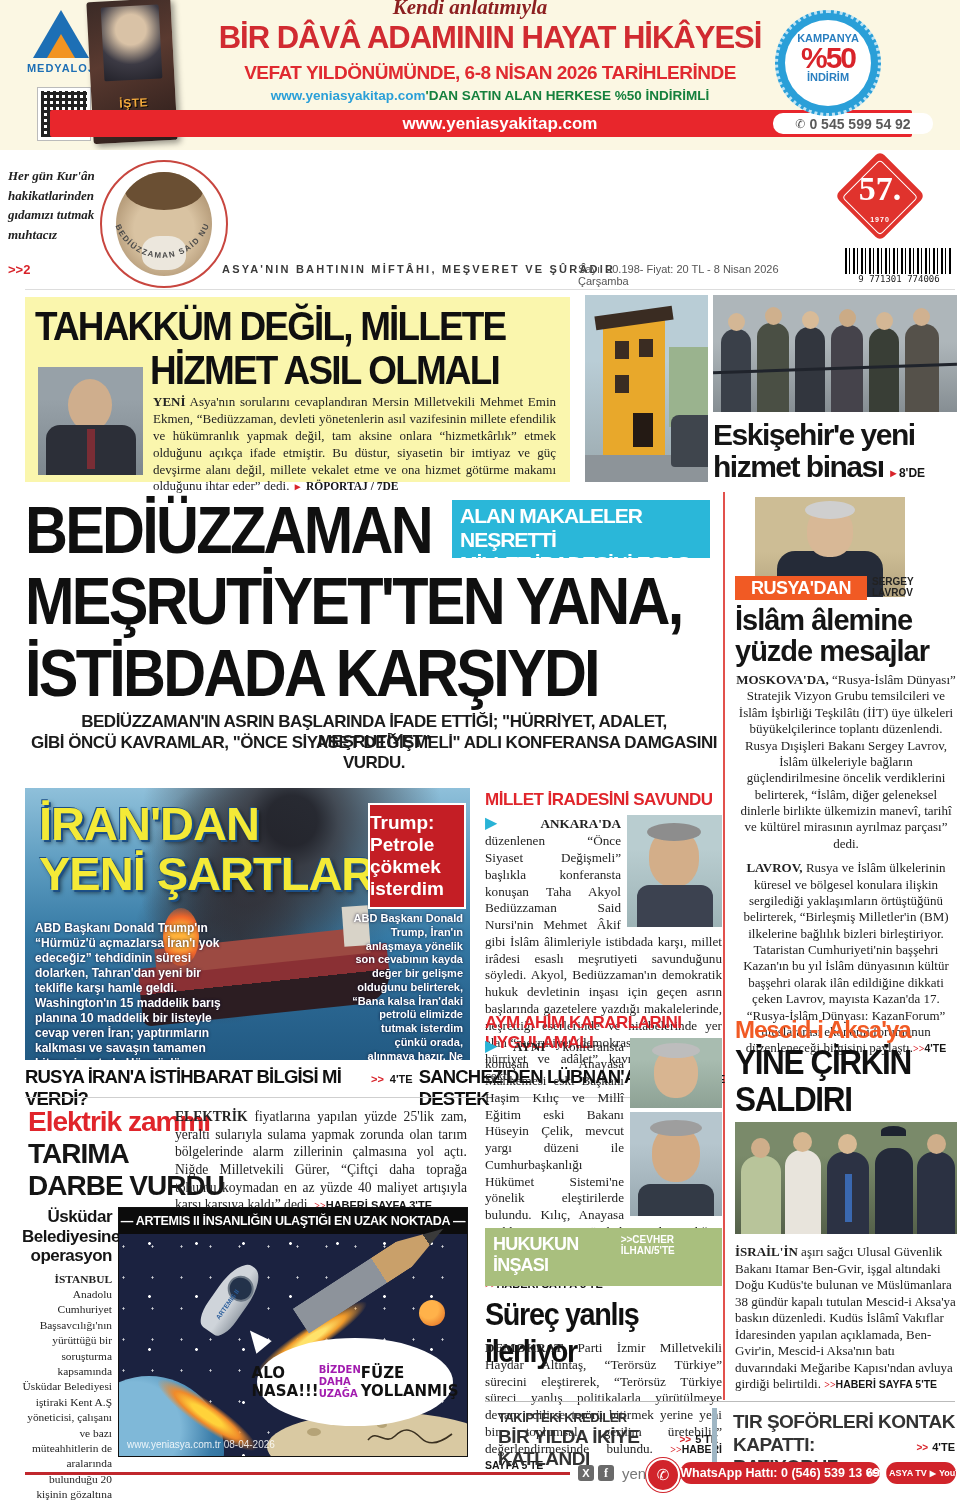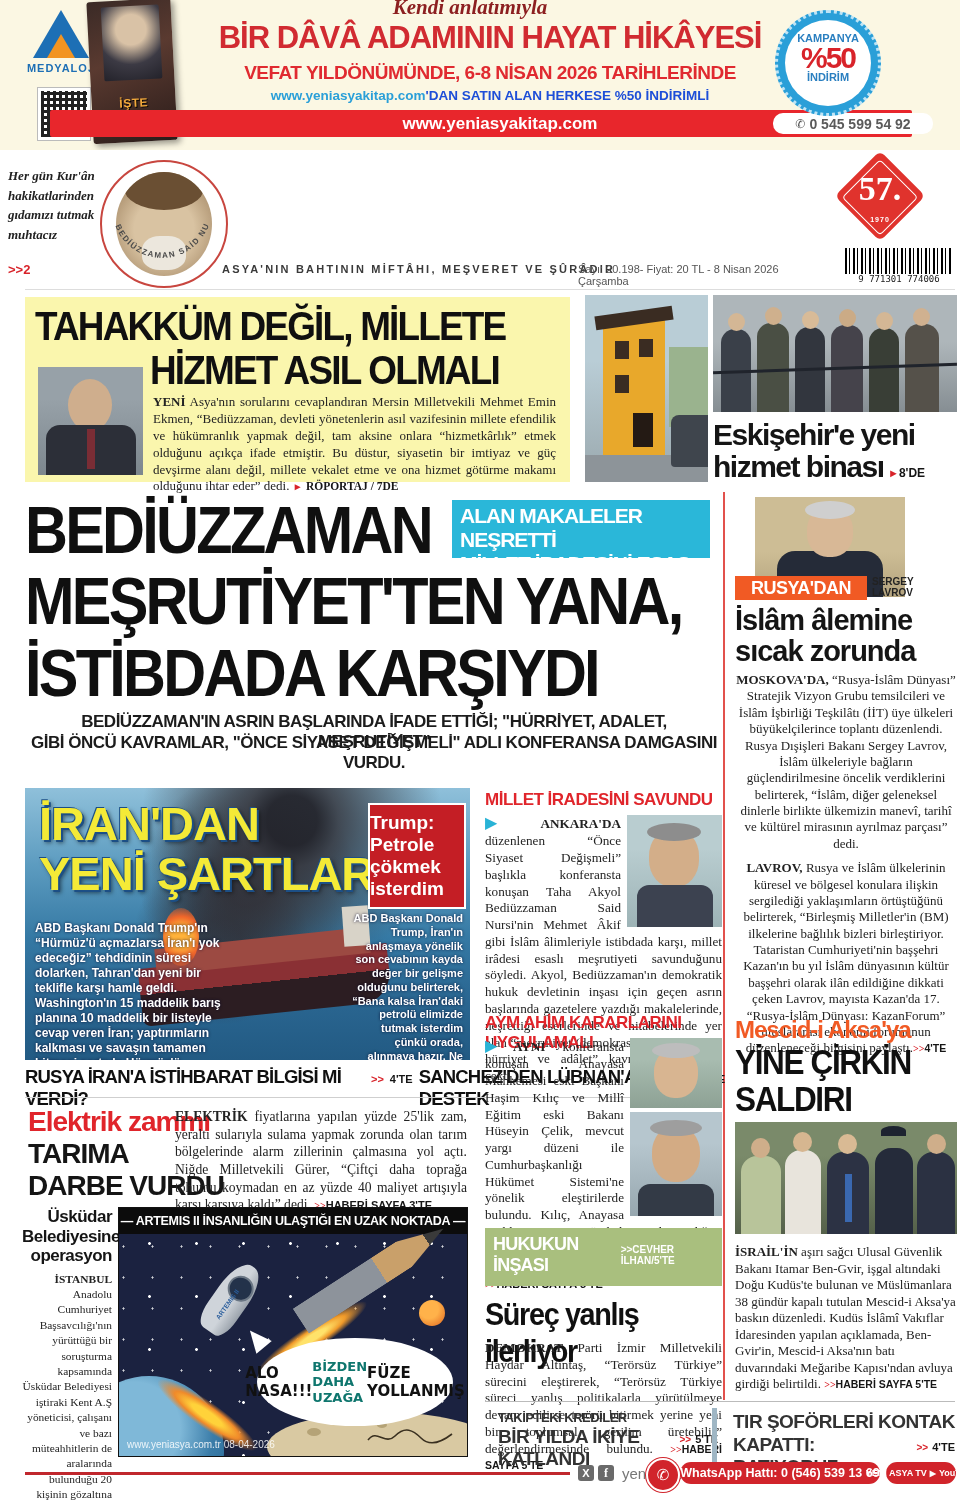--- a/index.html
+++ b/index.html
@@ -39,21 +39,21 @@
 
     <div class="abs" style="left:90px;top:0;width:84px;height:142px;transform:rotate(-3deg);background:linear-gradient(160deg,#3a2a26 0%,#5a3a30 40%,#2a1c1a 100%);border-radius:3px;box-shadow:3px 3px 6px rgba(0,0,0,.4)">
       <div class="abs" style="left:14px;top:6px;width:58px;height:74px;background:radial-gradient(circle at 50% 32%,#d9c2a6 0 26%,#3c3a44 60%,#23222a 100%);border-radius:2px"></div>
       <div class="abs" style="left:4px;top:96px;width:76px;text-align:center;font-size:12px;font-weight:bold;color:#f2a93b;letter-spacing:.5px;text-shadow:1px 1px 0 #000">İŞTE HAYATIM</div>
     </div>
 
     <div class="abs serif" style="left:250px;top:-5px;width:440px;text-align:center;font-size:21px;font-style:italic;font-weight:bold;color:#8c1f20">Kendi anlatımıyla</div>
     <div class="abs cond" style="left:200px;top:20px;width:580px;text-align:center;font-size:31px;color:#d12b31">BİR DÂVÂ ADAMININ HAYAT HİKÂYESİ</div>
     <div class="abs cond" style="left:220px;top:62px;width:540px;text-align:center;font-size:19px;color:#e02a30;letter-spacing:-.5px">VEFAT YILDÖNÜMÜNDE, 6-8 NİSAN 2026 TARİHLERİNDE</div>
     <div class="abs" style="left:220px;top:88px;width:540px;text-align:center;font-size:13.5px;font-weight:bold">
-      <span style="color:#2a9fd8">www.yeniasyakitap.com</span><span style="color:#1d4ed8">'DAN SATIN ALAN HERKESE %50 İNDİRİMLİ</span>
+      <span style="color:#2a9fd8">www.yeniasyakitap.com</span><span style="color:#15803d">'DAN SATIN ALAN HERKESE %50 İNDİRİMLİ</span>
     </div>
 
     <div class="abs" style="left:50px;top:110px;width:862px;height:27px;background:#e8262c;border-radius:2px">
       <div class="abs" style="left:300px;top:4px;width:300px;text-align:center;font-size:17px;font-weight:bold;color:#fff">www.yeniasyakitap.com</div>
       <div class="abs" style="left:723px;top:3px;width:160px;height:21px;background:#fff;border-radius:10px;display:flex;align-items:center;justify-content:center;gap:4px">
         <span style="font-size:12px;color:#555">✆</span>
         <span style="font-size:14px;font-weight:bold;color:#5a5a5a">0 545 599 54 92</span>
       </div>
     </div>
 
@@ -163,21 +163,21 @@
     <div style="position:absolute;left:50px;top:4px;width:50px;height:18px;border-radius:50%;background:#cfcfcf"></div>
   </div>
   <div class="abs" style="left:735px;top:576px;width:132px;height:24px;background:#f15a24;display:flex;align-items:center;justify-content:center">
     <span style="font-size:18px;font-weight:bold;color:#fff;letter-spacing:-.5px">RUSYA'DAN</span>
   </div>
   <div class="abs" style="left:872px;top:576px;width:60px;line-height:1.1">
     <div style="font-size:10px;font-weight:bold;color:#222">SERGEY</div>
     <div style="font-size:10px;font-weight:bold;color:#222">LAVROV</div>
   </div>
   <div class="abs cond" style="left:735px;top:604px;width:222px;font-size:29px;letter-spacing:-1px;color:#151515">İslâm âlemine</div>
-  <div class="abs cond" style="left:735px;top:635px;width:222px;font-size:29px;letter-spacing:-1px;color:#151515">sıcak zorunda</div>
+  <div class="abs cond" style="left:735px;top:635px;width:222px;font-size:29px;letter-spacing:-1px;color:#151515">yüzde mesajlar</div>
   <div class="abs para" style="left:735px;top:672px;width:222px;font-size:13px;line-height:1.26;text-align:center">
     <p style="margin:0 0 8px 0"><span class="lead">MOSKOVA'DA,</span><span> “Rusya-İslâm Dünyası” Stratejik Vizyon Grubu temsilcileri ve İslâm İşbirliği Teşkilâtı (İİT) üye ülkeleri büyükelçilerince toplantı düzenlendi. Rusya Dışişleri Bakanı Sergey Lavrov, İslâm ülkeleriyle bağların güçlendirilmesine öncelik verdiklerini belirterek, “İslâm, diğer geleneksel dinlerle birlikte ülkemizin manevî, tarihî ve kültürel mirasının ayrılmaz parçası” dedi.</span></p>
     <p style="margin:0"><span class="lead">LAVROV,</span><span> Rusya ve İslâm ülkelerinin küresel ve bölgesel konulara ilişkin sergilediği yaklaşımların örtüştüğünü belirterek, “Birleşmiş Milletler'in (BM) ilkelerine bağlılık bizleri birleştiriyor. Tataristan Cumhuriyeti'nin başşehri Kazan'ın bu yıl İslâm dünyasının kültür başşehri olarak ilân edildiğine dikkati çeken Lavrov, mayısta Kazan'da 17. “Rusya-İslâm Dünyası: KazanForum” uluslararası ekonomi forumunun düzenleneceği bilgisini paylaştı.</span><span class="arr" style="font-size:10px">&gt;&gt;</span><span class="reft" style="font-size:10.5px;font-family:'Liberation Sans',sans-serif">4'TE</span></p>
   </div>
 
   <div class="abs" style="left:25px;top:788px;width:445px;height:272px;overflow:hidden;background:
       radial-gradient(circle at 60% 12%, rgba(35,35,42,.95) 0 7%, rgba(55,55,62,.85) 13%, rgba(80,80,92,0) 42%),
       radial-gradient(circle at 50% 34%, rgba(45,45,52,.9) 0 9%, rgba(70,70,80,0) 38%),
       radial-gradient(circle at 44% 55%, rgba(50,50,58,.75) 0 7%, rgba(70,70,80,0) 30%),
       linear-gradient(180deg,#8fc0da 0%,#5d9cc0 28%,#3579a4 55%,#2a6691 78%,#225a83 100%)">
@@ -232,21 +232,21 @@
         <span style="position:absolute;left:22px;top:14px;width:48px;height:56px;border-radius:46%;background:#d3ab84"></span>
         <span style="position:absolute;left:20px;top:8px;width:52px;height:16px;border-radius:50%;background:#9e9e9e"></span>
         <span style="position:absolute;left:8px;top:72px;width:76px;height:32px;border-radius:12px 12px 0 0;background:#333a46"></span>
       </span>
     </span>
     <span class="bullet">▶</span><span class="lead">AYNI</span><span> konferansta konuşan Anayasa Mahkemesi eski Başkanı Haşim Kılıç ve Millî Eğitim eski Bakanı Hüseyin Çelik, mevcut yargı düzeni ile Cumhurbaşkanlığı Hükümet Sistemi'ne yönelik eleştirilerde bulundu. Kılıç, Anayasa Mahkemesi'nin “ürkek” davrandığını belirterek AİHM kararlarının cesaretle uygulanması çağrısı yaptı.</span>
     <span style="display:block;margin-top:2px"><span class="arr" style="font-size:10px">&gt;&gt;</span><span class="reft" style="font-size:11px;font-family:'Liberation Sans',sans-serif">HABERİ SAYFA 5'TE</span></span>
   </div>
 
   <div class="abs" style="left:485px;top:1228px;width:237px;height:58px;background:#a9bf7e;padding:6px 8px;box-sizing:border-box">
-    <div style="display:flex;align-items:center;gap:5px">
+    <div style="display:flex;align-items:flex-start;gap:5px">
       <span class="cond" style="font-size:18px;letter-spacing:-.8px;color:#fff">HUKUKUN İNŞASI</span>
       <span style="font-size:10px;font-weight:bold;color:#fff">&gt;&gt;CEVHER İLHAN/5'TE</span>
     </div>
   </div>
 
   <div class="abs cond sxc" style="left:485px;top:1296px;width:270px;font-size:32px;letter-spacing:-1.5px;color:#101010">Süreç yanlış ilerliyor</div>
   <div class="abs para" style="left:485px;top:1340px;width:237px">
     <span class="lead">DEMOKRAT</span><span> Parti İzmir Milletvekili Haydar Altıntaş, “Terörsüz Türkiye” sürecini eleştirerek, “Terörsüz Türkiye süreci yanlış politikalarla yürütülmeye devam edilirse terörü bitirmek yerine yeni bir toplumsal gerilim üretebilir” değerlendirmesinde bulundu. </span><span class="arr" style="font-size:10px">&gt;&gt;</span><span class="reft" style="font-size:10.5px;font-family:'Liberation Sans',sans-serif">HABERİ SAYFA 5'TE</span>
   </div>
 
@@ -280,21 +280,21 @@
     </div>
     <div style="position:absolute;left:128px;top:118px;width:130px;height:24px;transform:rotate(-33deg);border-radius:50%;background:radial-gradient(closest-side,#ffe26a 0 25%,#f09a2a 60%,rgba(240,154,42,0) 100%)"></div>
     <div style="position:absolute;left:168px;top:52px;width:170px;height:30px;transform:rotate(-33deg);clip-path:polygon(0 0,72% 0,100% 50%,72% 100%,0 100%);background:linear-gradient(90deg,#8d939b 0 55%,#c9a06a 55% 88%,#3a3a3a 88%)"></div>
     <div style="position:absolute;left:300px;top:92px;width:26px;height:26px;border-radius:50%;background:radial-gradient(circle at 38% 35%,#ffb24a 0 40%,#e0641f 100%)"></div>
     <div style="position:absolute;right:-30px;bottom:-26px;width:230px;height:70px;border-radius:50%;background:#d9c9a2">
       <span style="position:absolute;left:40px;top:16px;width:14px;height:8px;border-radius:50%;background:#b5a377"></span>
       <span style="position:absolute;left:110px;top:10px;width:10px;height:6px;border-radius:50%;background:#b5a377"></span>
     </div>
     <div style="position:absolute;left:138px;top:130px;width:196px;height:88px;background:#fff;border-radius:50%;display:flex;flex-direction:row;align-items:center;justify-content:center;line-height:1.2">
       <span style="font-size:15px;font-weight:bold;color:#111;font-family:'DejaVu Sans',sans-serif">ALO NASA!!!</span>
-      <span style="font-size:13px;font-weight:bold;color:#0f766e;font-family:'DejaVu Sans',sans-serif">BİZDEN DAHA UZAĞA</span>
+      <span style="font-size:10px;font-weight:bold;color:#a21caf;font-family:'DejaVu Sans',sans-serif">BİZDEN DAHA UZAĞA</span>
       <span style="font-size:15px;font-weight:bold;color:#111;font-family:'DejaVu Sans',sans-serif">FÜZE YOLLANMIŞ</span>
     </div>
     <div style="position:absolute;left:128px;top:120px;width:0;height:0;border-left:10px solid transparent;border-right:10px solid transparent;border-bottom:22px solid #fff;transform:rotate(-40deg)"></div>
     <div style="position:absolute;left:8px;bottom:6px;font-size:10px;color:rgba(255,255,255,.85)">www.yeniasya.com.tr 08-04-2026</div>
     <svg width="90" height="22" style="position:absolute;right:12px;bottom:8px">
       <path d="M3 14 C 12 2, 20 20, 30 10 S 48 4, 56 12 S 74 18, 87 8" stroke="#3a3020" stroke-width="1.6" fill="none"></path>
     </svg>
   </div>
 
   <div class="abs cond" style="left:735px;top:1016px;width:222px;font-size:24px;letter-spacing:-1px;color:#f15a24">Mescid-i Aksa'ya</div>

